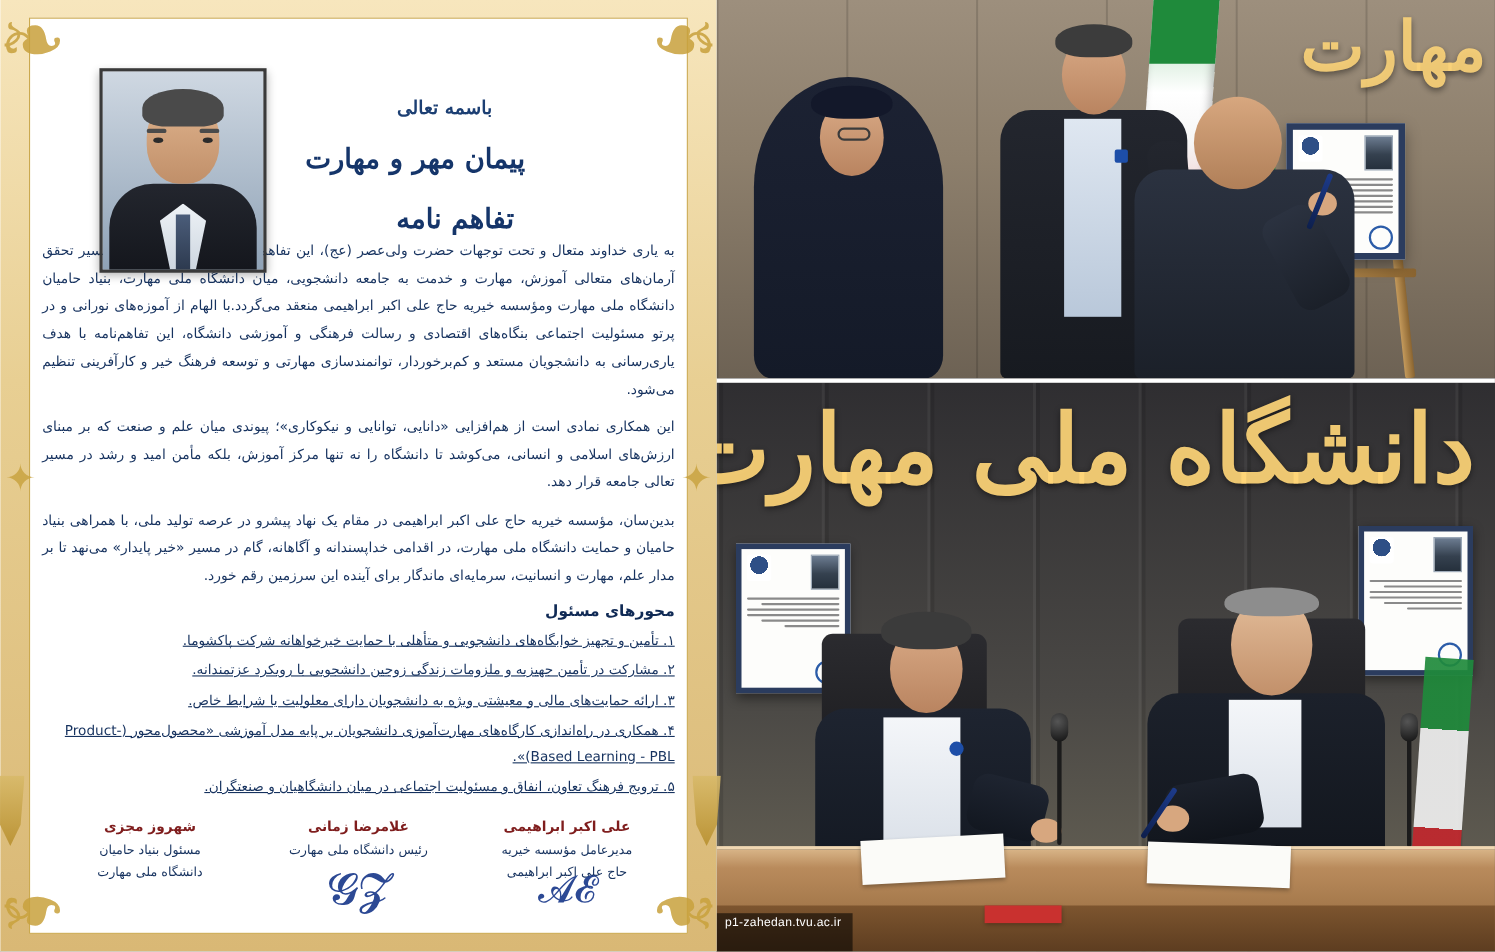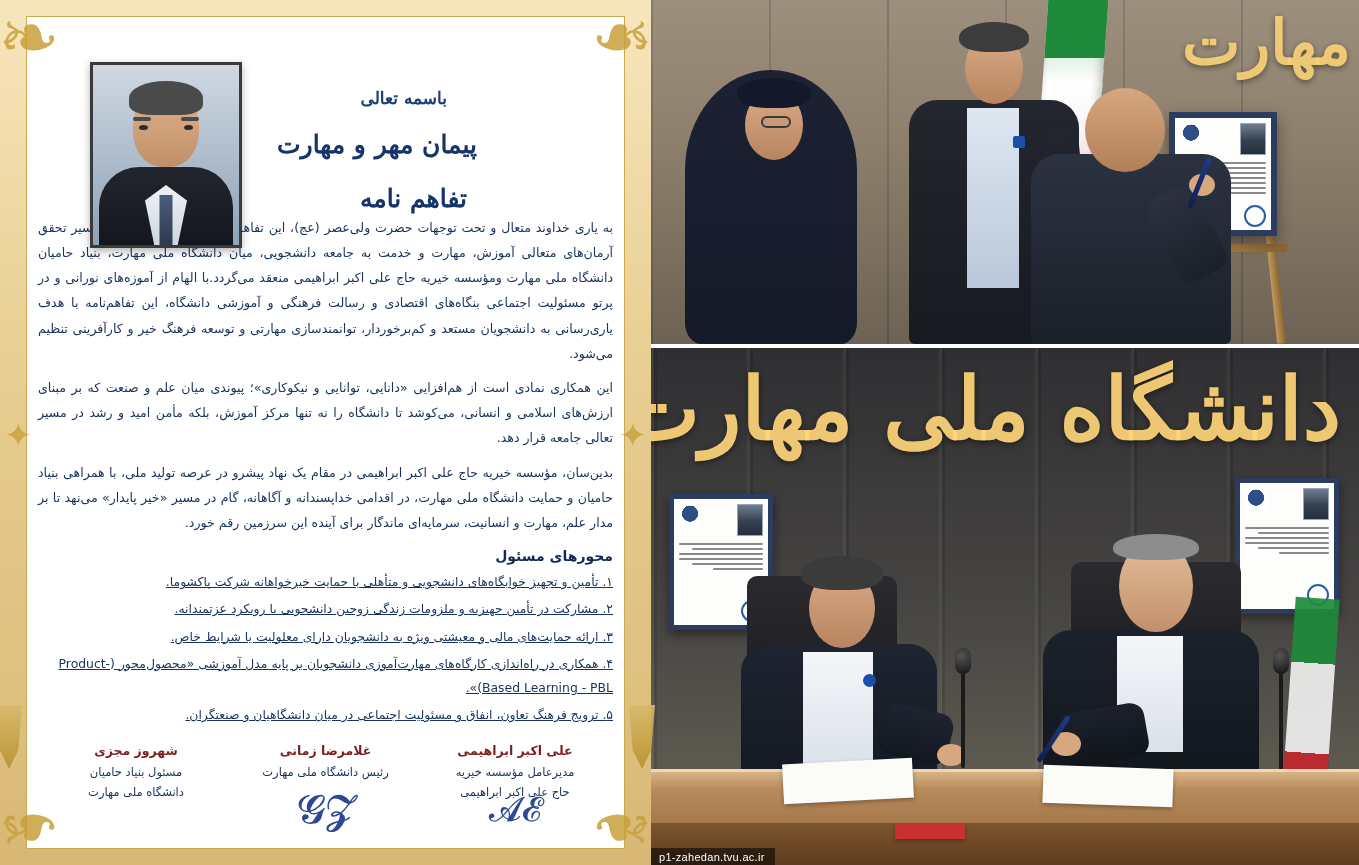--- a/index.html
+++ b/index.html
@@ -218,21 +218,21 @@
     overflow: hidden;
   }
 
   
   .watermark {
     position: absolute;
     left: 0; bottom: 0;
     background: rgba(0,0,0,0.55);
     color: #ffffff;
     font-size: 11px;
-    padding: 3px 10px 2px 8px;
+    padding: 3px 10px 20px 8px;
     letter-spacing: .3px;
     direction: ltr;
     font-family: "Liberation Sans", sans-serif;
   }
 
   
   .doc-col {
     position: relative;
     width: 651px; height: 865px;
     flex: 0 0 651px;

